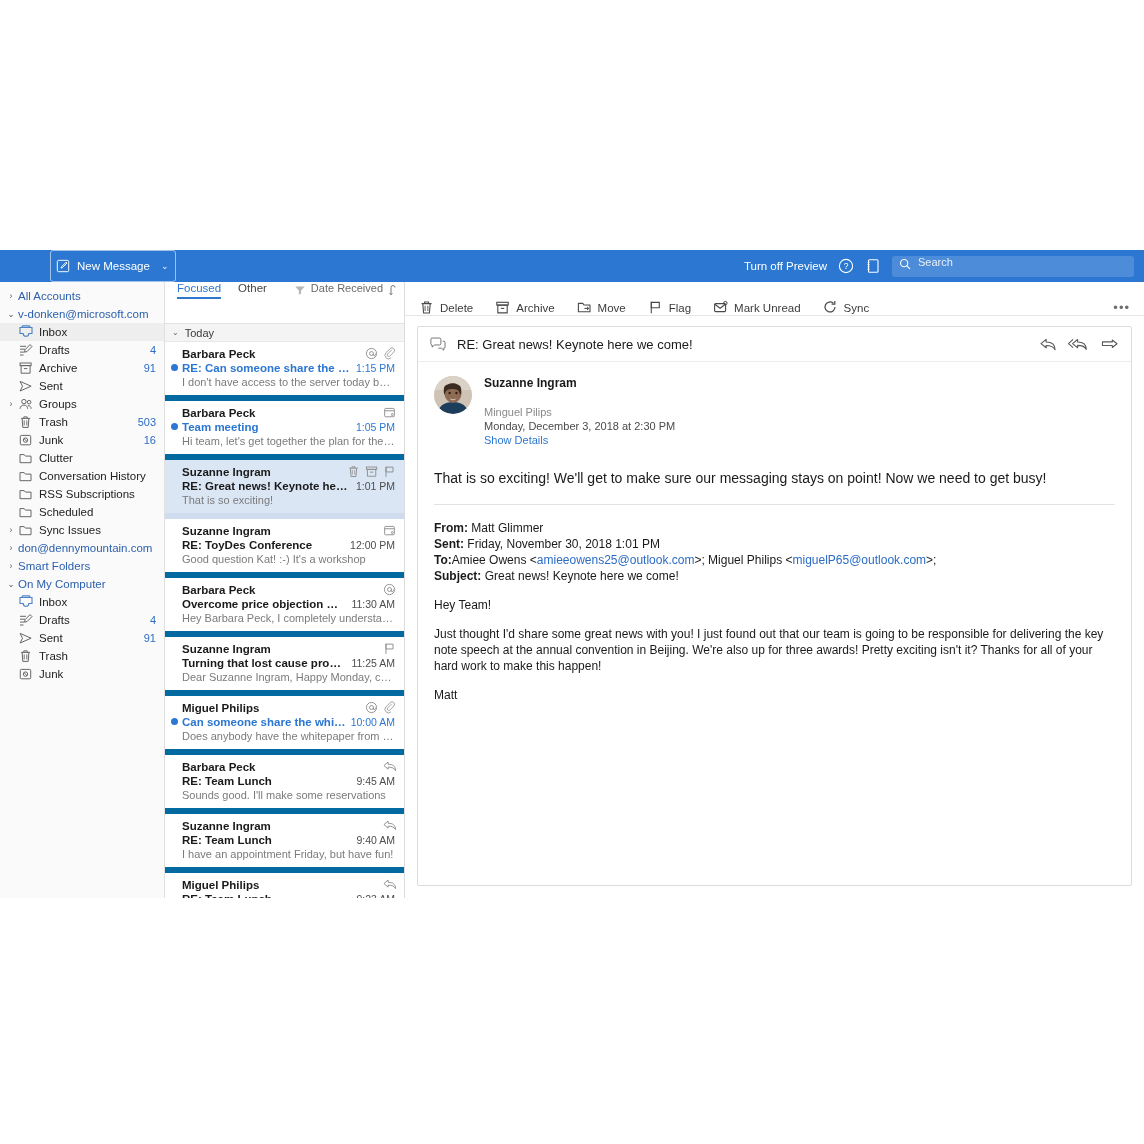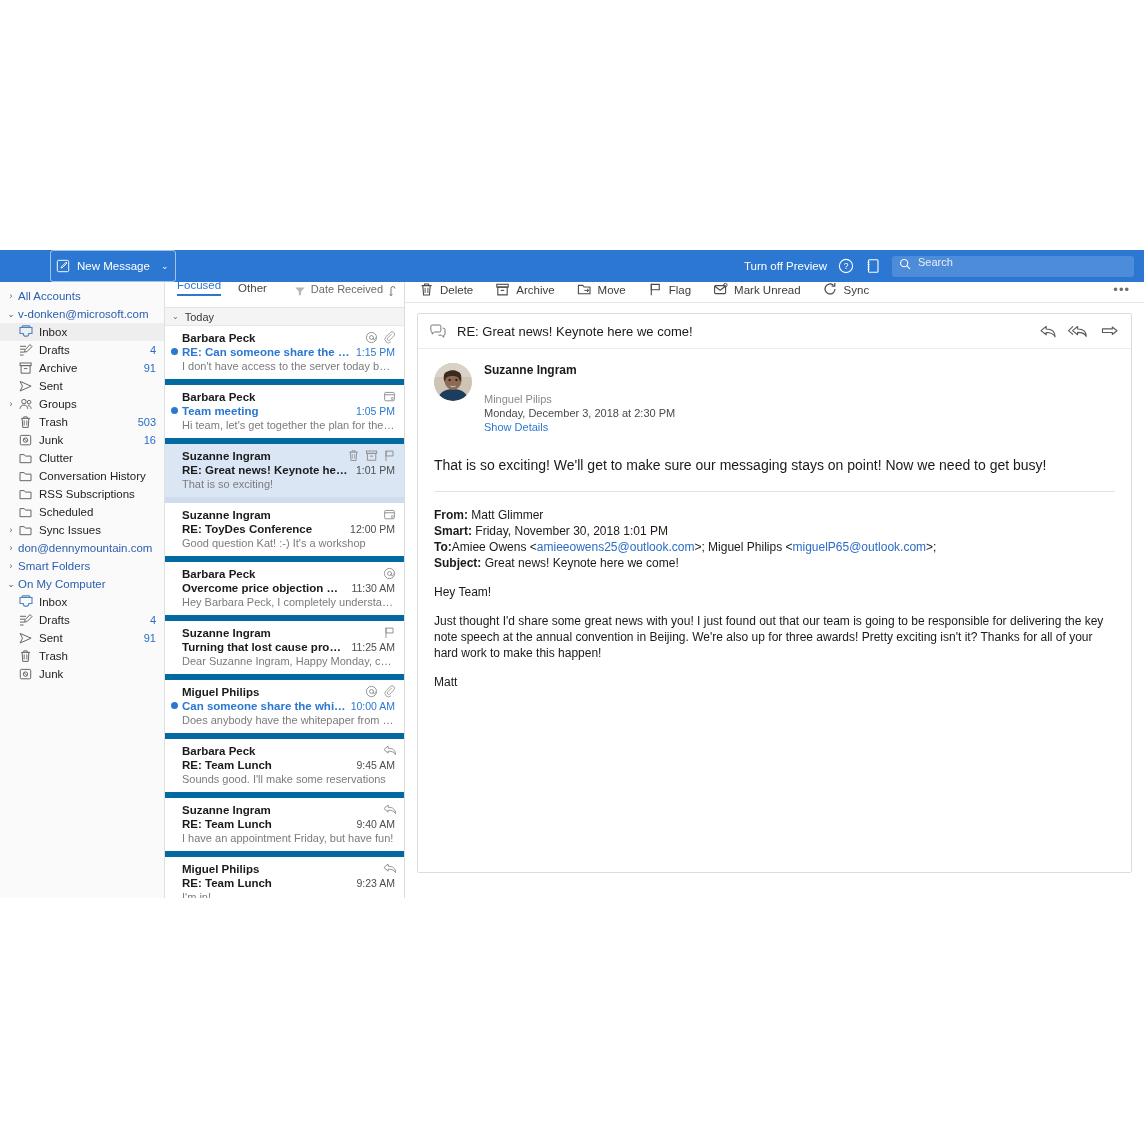--- a/index.html
+++ b/index.html
@@ -84,21 +84,21 @@
   }
 
   
   .mlist {
     width: 240px; flex: none;
     border-right: 1px solid #dcdcdc;
     background: #fff;
     overflow: hidden;
   }
   .mtabs {
-    height: 26px; display: flex; align-items: center;
+    height: 42px; display: flex; 
     border-bottom: 1px solid #e3e3e3;
     padding: 0 8px 12px 12px;
     position: relative;
   }
   .mtab { font-size: 11.5px; color: #444; margin-right: 17px; padding-bottom:2px;}
   .mtab.on { color: #2b77d1; }
   .mtab.on::after {
     content:""; display:block; height:2px; background:#2b77d1;
     margin-top: 3px;
   }
@@ -141,21 +141,21 @@
   }
   .micons {
     position: absolute; right: 8px; top: 5px;
     display: flex; gap: 5px; align-items: center;
   }
   .micons svg { display: block; }
 
   
   .reader { flex: 1; background: #fff; overflow: hidden; }
   .rtoolbar {
-    height: 21px; display: flex; align-items: flex-start;
+    height: 34px; display: flex; align-items: flex-end;
     padding: 0 14px; gap: 0px;
     border-bottom: 1px solid #e6e6e6;
     position: relative;
   }
   .tbtn {
     display: flex; align-items: center; gap: 6px;
     font-size: 11.5px; color: #3c3c3c;
     margin-right: 22px;
   }
   .tbtn svg { display:block; }
@@ -759,21 +759,21 @@
 
         <div class="bodytext">That is so exciting! We'll get to make sure our messaging stays on point! Now we need to get busy!</div>
         <div class="hr"></div>
 
         <div class="quoted">
           <div>
             <b>From:</b>
             <span>Matt Glimmer</span>
           </div>
           <div>
-            <b>Smart:</b>
+            <b>Sent:</b>
             <span>Friday, November 30, 2018 1:01 PM</span>
           </div>
           <div>
             <b>To:</b><span>Amiee Owens &lt;</span><a href="#">amieeowens25@outlook.com</a><span>&gt;; Miguel Philips &lt;</span><a href="#">miguelP65@outlook.com</a><span>&gt;;</span>
           </div>
           <div>
             <b>Subject:</b>
             <span>Great news! Keynote here we come!</span>
           </div>
           <div class="qgap"></div>

